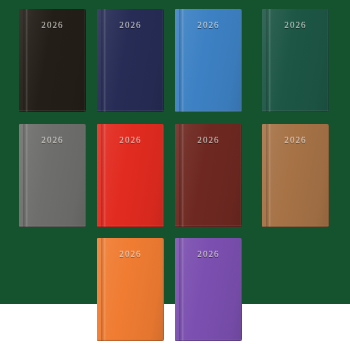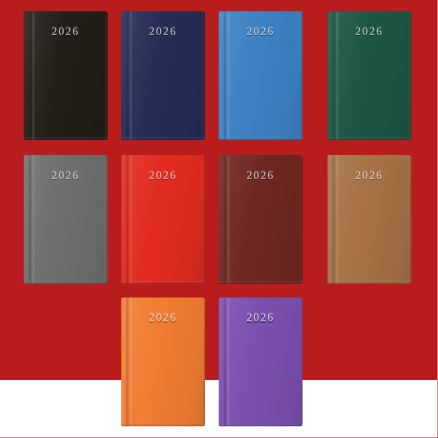--- a/index.html
+++ b/index.html
@@ -75,21 +75,21 @@
   }
   
   .year.dim{
     color:rgba(235,232,226,0.72);
     text-shadow:0 1px 0 rgba(0,0,0,0.32), 0 -1px 0 rgba(255,255,255,0.22);
   }
 </style>
 </head>
 <body>
 
-<div id="stage" style="background: #b91c1c; width: 350px; height: 304px;">
+<div id="stage" style="background: #14532d; width: 350px; height: 304px;">
     <div class="book" style="left: 19px; top: 9px; width: 67px; height: 103px; background: rgb(36, 30, 24);">
       <div class="spine" style="left: 4px;"></div>
       <div class="sheen"></div>
       <div class="edge-right"></div>
       <div class="edge-bottom"></div>
       <div class="year light">2026</div>
     </div>
     <div class="book" style="left: 97px; top: 9px; width: 67px; height: 103px; background: rgb(38, 44, 85);">
       <div class="spine" style="left: 4px;"></div>
       <div class="sheen"></div>

